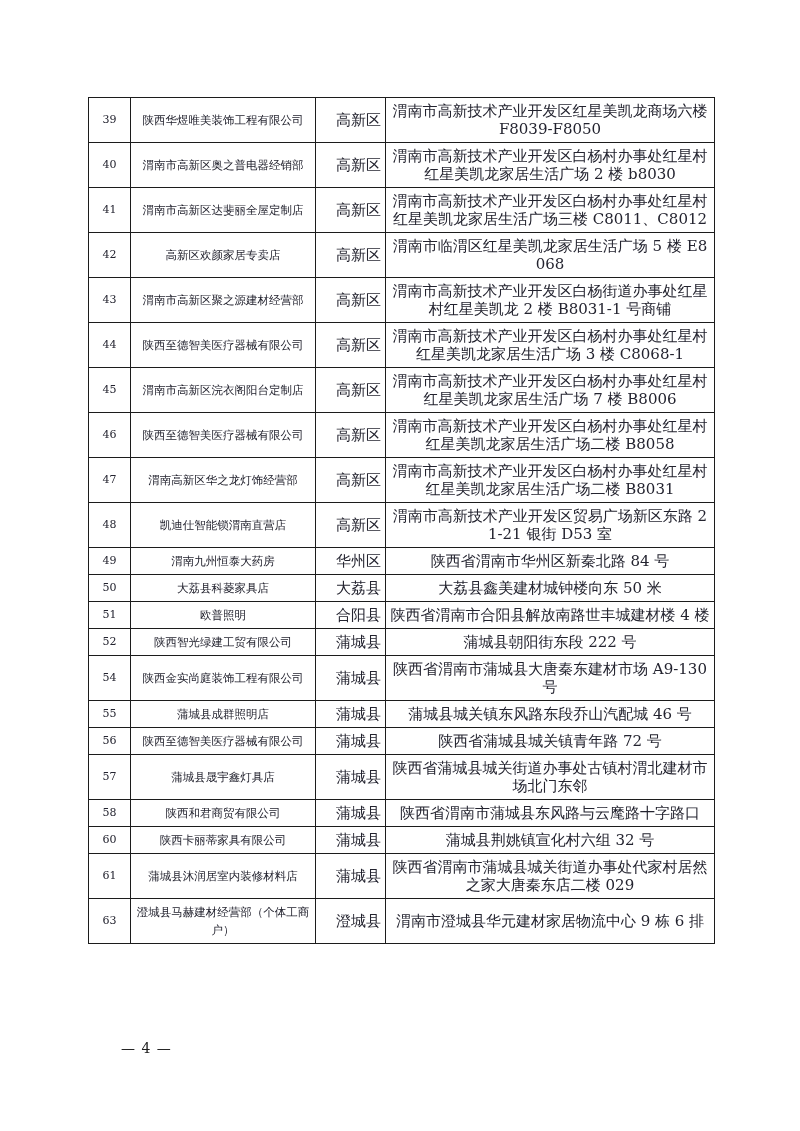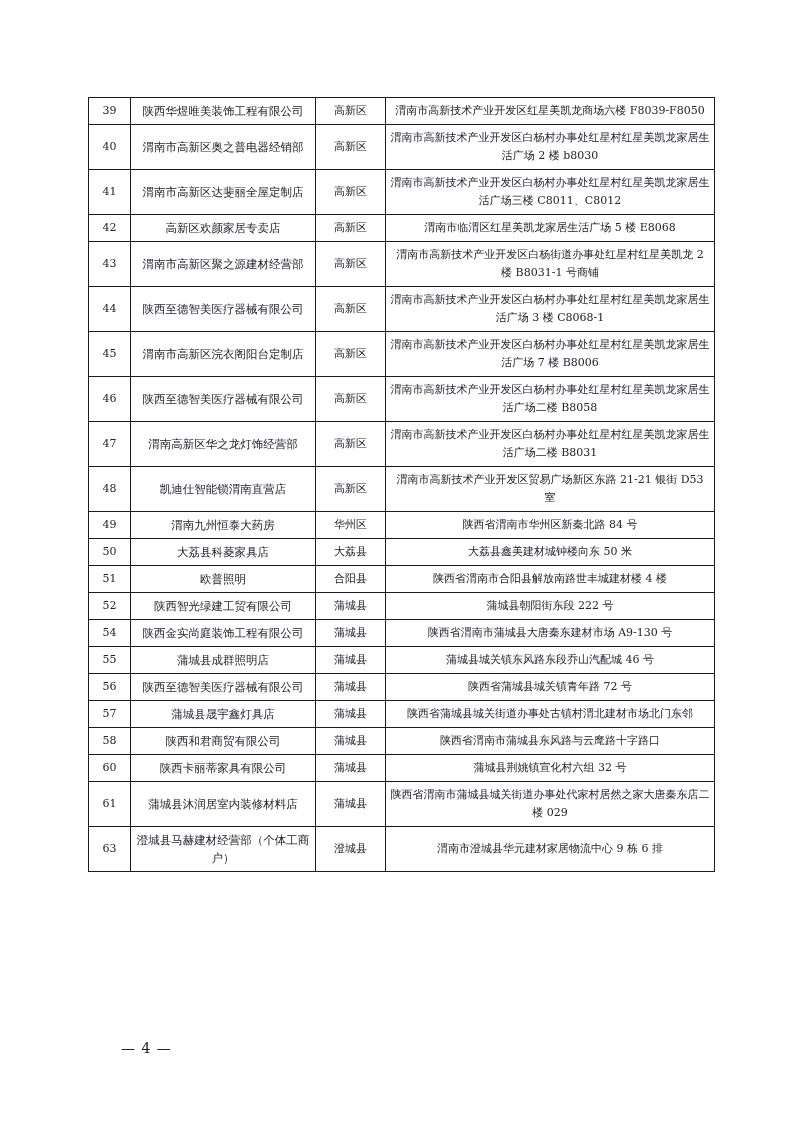--- a/index.html
+++ b/index.html
@@ -24,22 +24,22 @@
     text-align: center;
     vertical-align: middle;
     padding: 4px 4px;
     color: #23232f;
     font-size: 11.5px;
     line-height: 18px;
     font-family: "DejaVu Serif", "Liberation Serif", serif;
     word-break: break-all;
   }
   table.biz-table td.c-no { font-size: 11px; }
-  table.biz-table td.c-district { font-size: 11px; }
-  table.biz-table td.c-address { font-size: 11px; }
+  table.biz-table td.c-district { font-size: 15px; text-align: right; }
+  table.biz-table td.c-address { font-size: 15px; }
   .footer-page {
     position: absolute;
     left: 121px;
     top: 1040px;
     font-size: 14px;
     color: #1c1c1c;
     letter-spacing: 1px;
     font-family: "DejaVu Serif", "Liberation Serif", serif;
   }
 </style>

